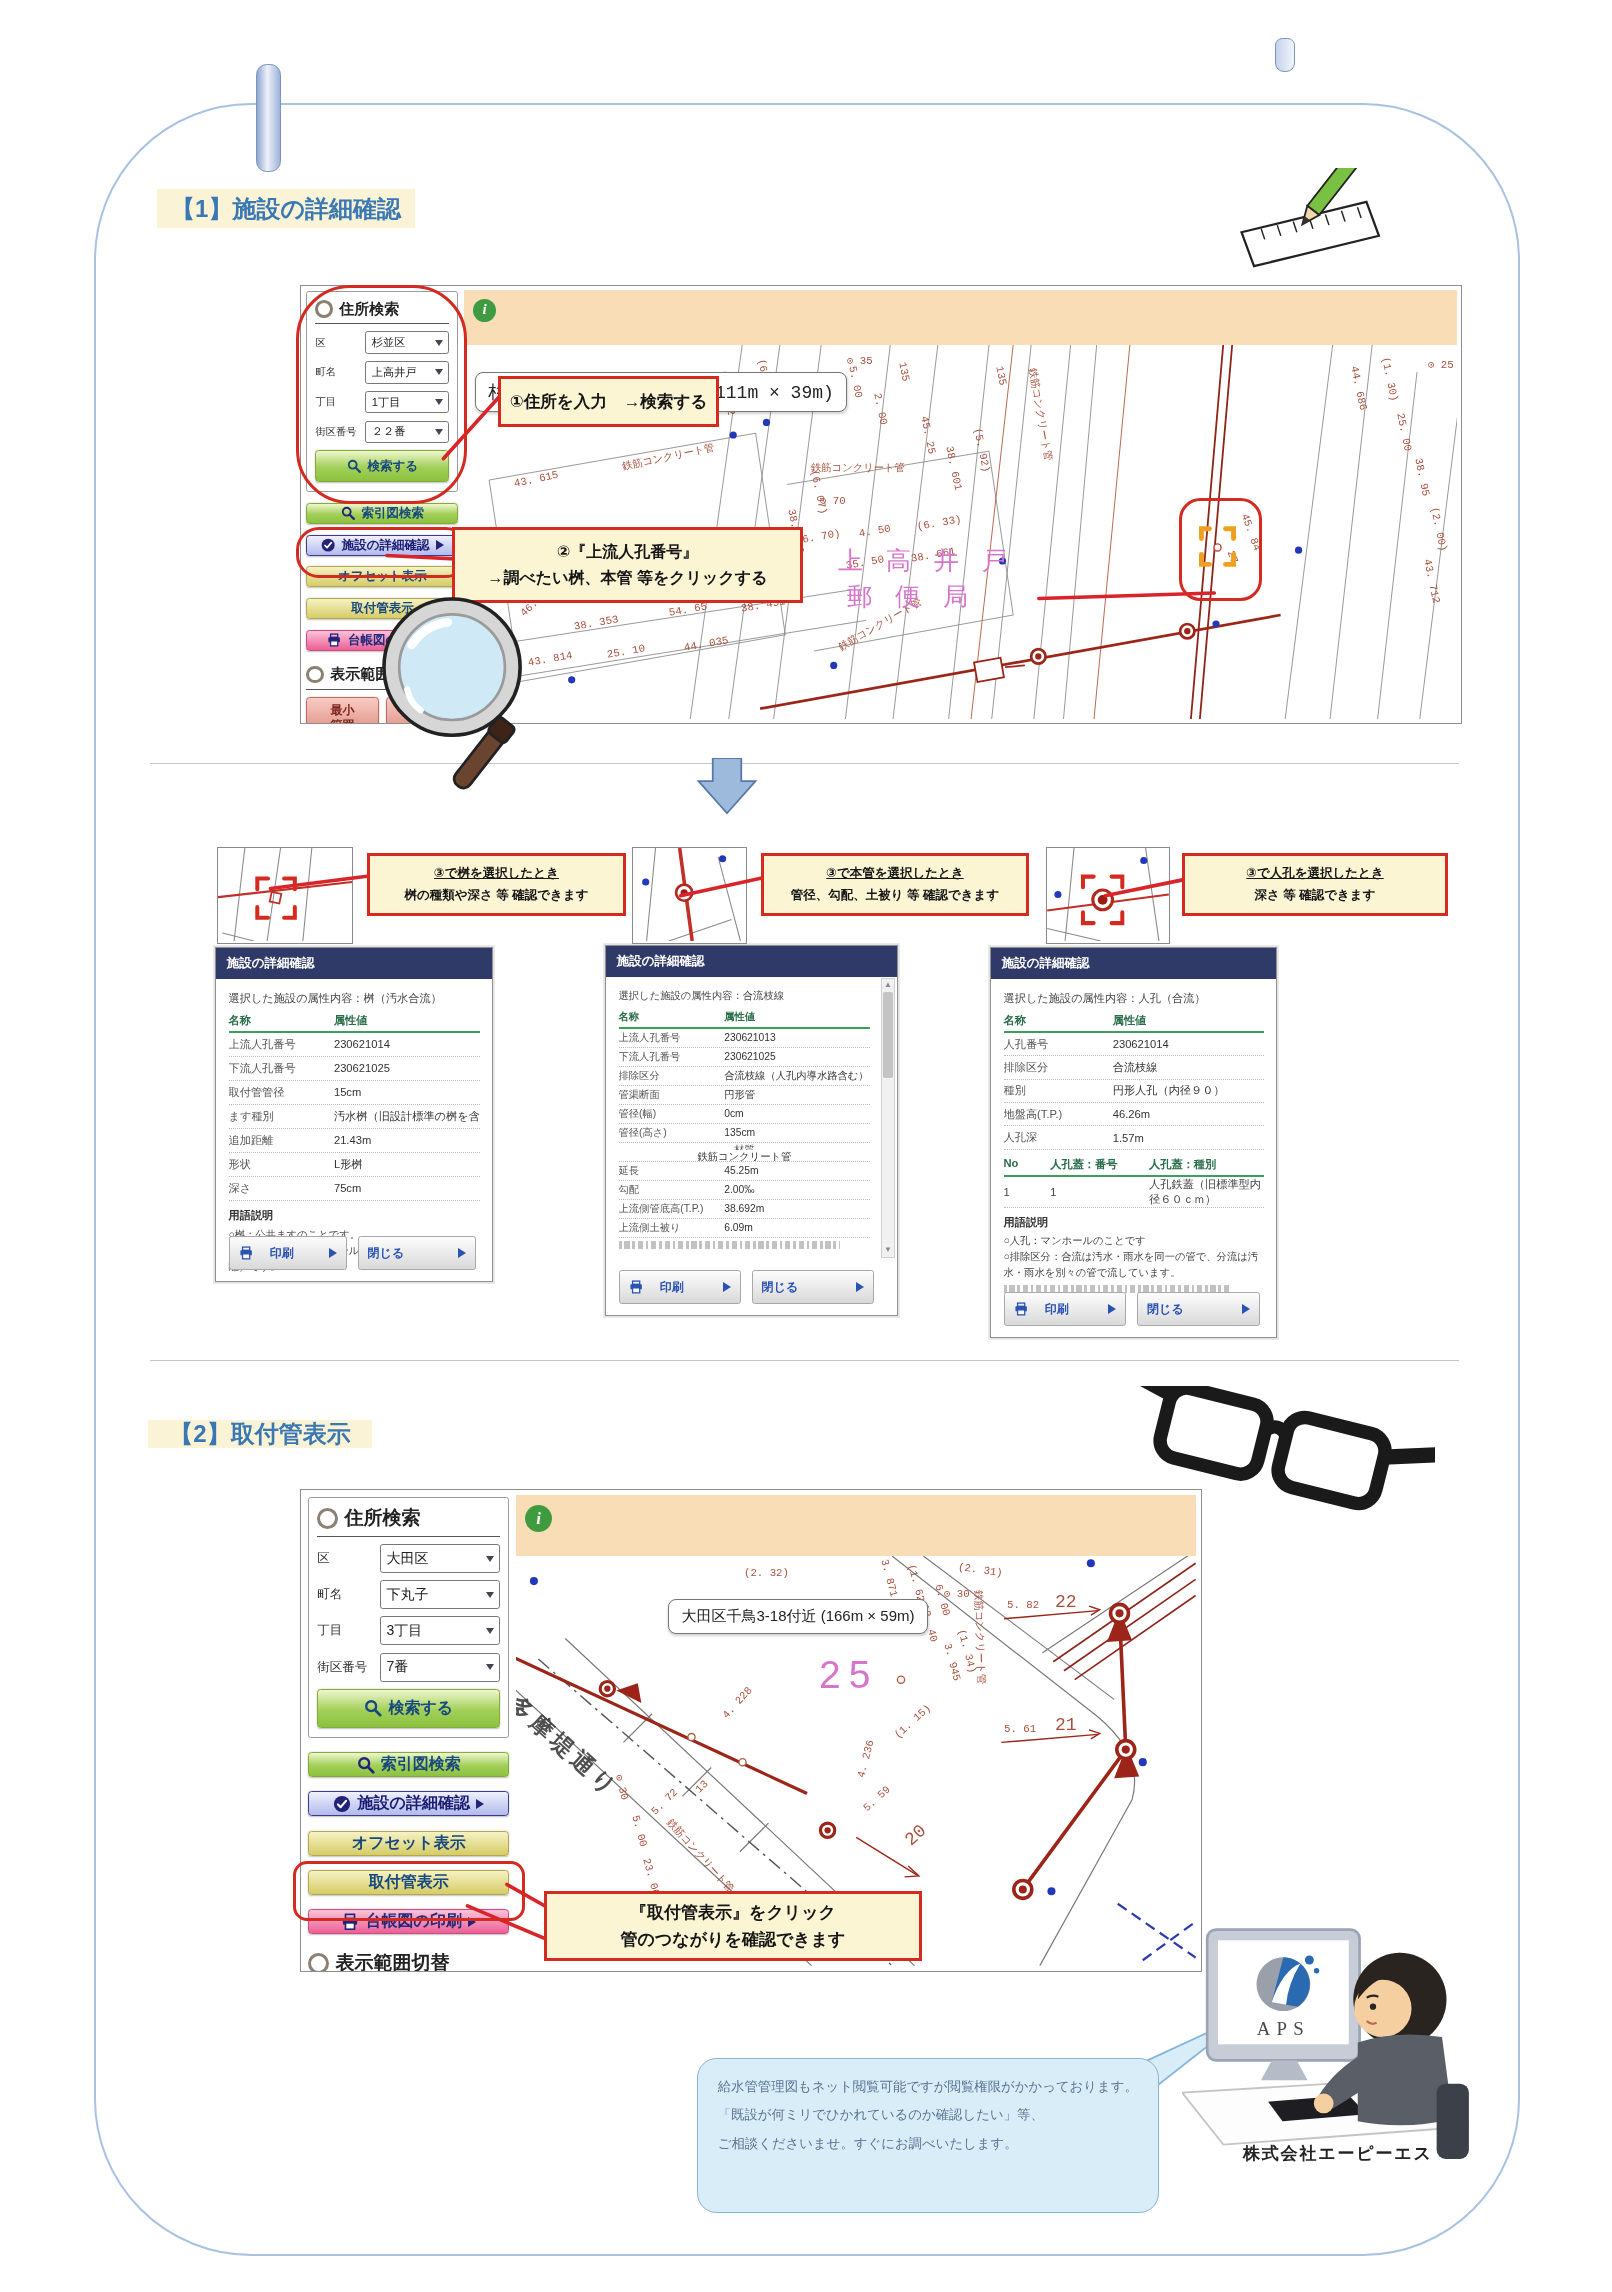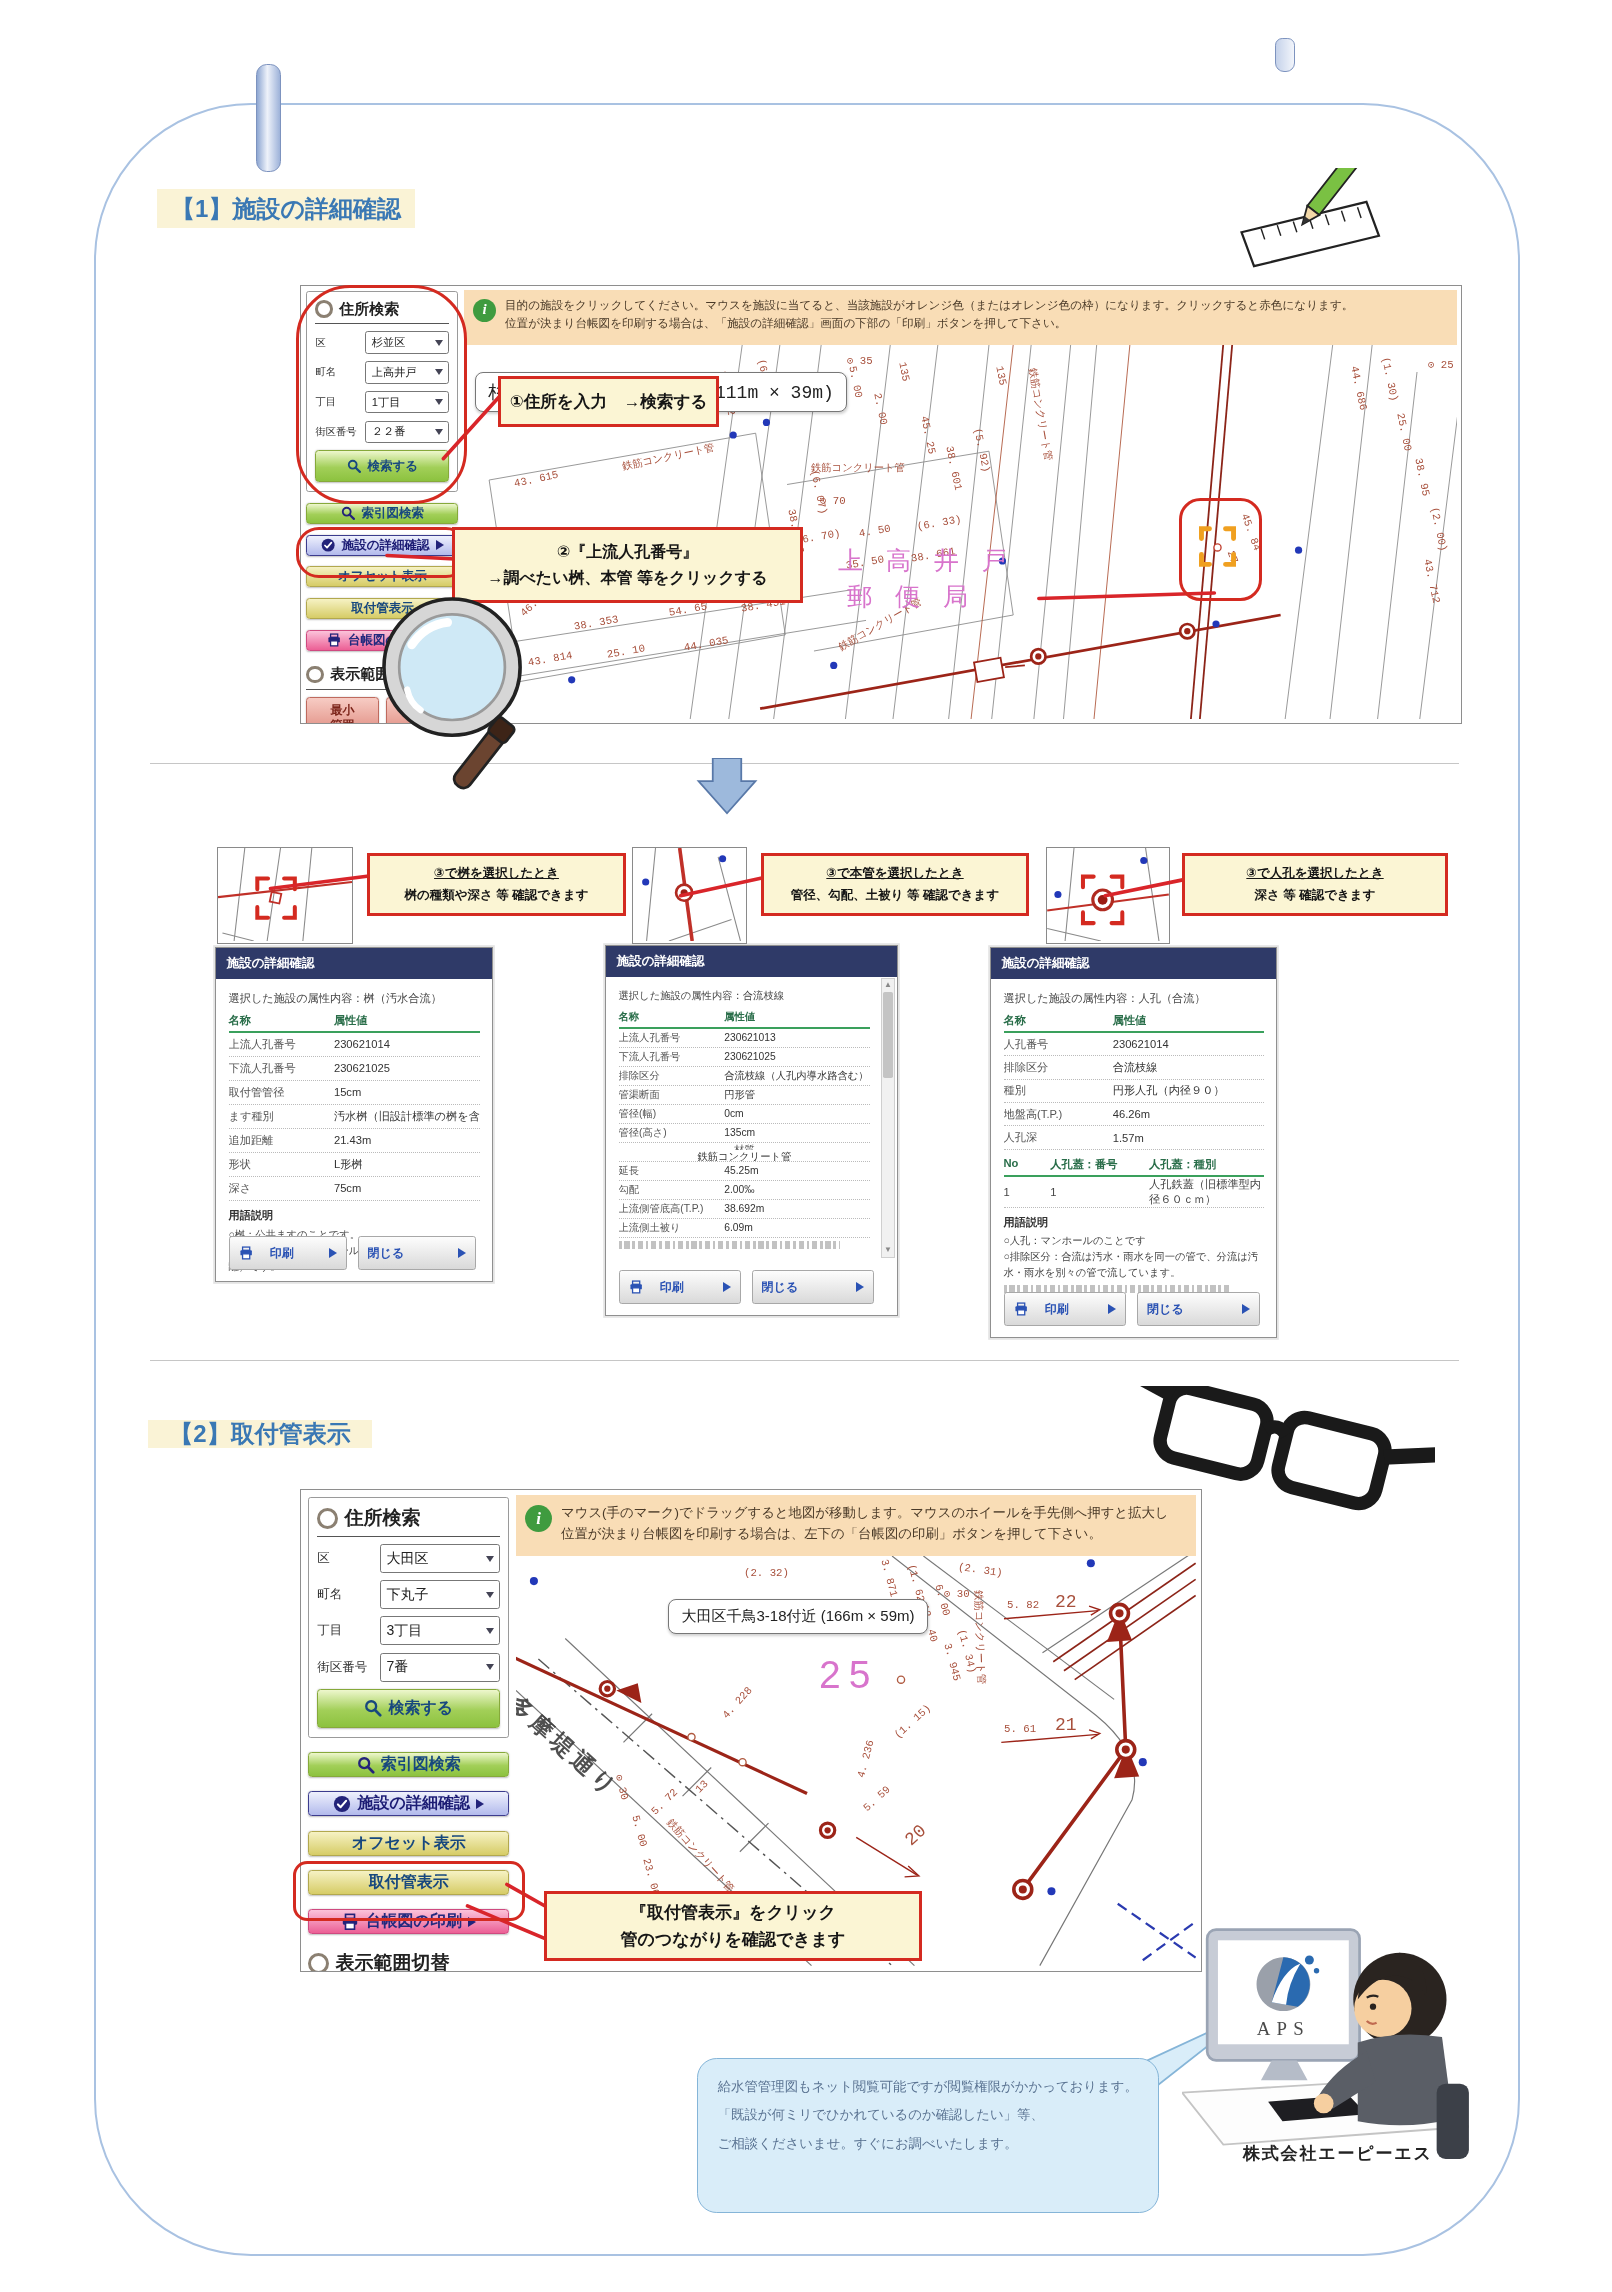--- a/index.html
+++ b/index.html
@@ -190,23 +190,20 @@
           <button class="btn btn-rose" style="flex: 1 1 0%; height: 43px; font-size: 12px;">
             <span class="lab">最小<br>範囲</span>
           </button>
           <button class="btn btn-rose" style="flex: 1 1 0%; height: 43px; font-size: 12px;">
             <span class="lab">最大<br>範囲</span>
           </button>
         </div>
       </div>
     <div class="infobar" style="left:163px;top:3.6px;right:3.6px;height:52px;font-size:11.6px;line-height:1.55;">
       <span class="info-icon" style="width:23px;height:23px;font-size:15px;margin-top:2.7px;">i</span>
-      <span>
-        <span>目的の施設をクリックしてください。マウスを施設に当てると、当該施設がオレンジ色（またはオレンジ色の枠）になります。クリックすると赤色になります。</span><br><span>位置が決まり台帳図を印刷する場合は、「施設の詳細確認」画面の下部の「印刷」ボタンを押して下さい。</span>
-      </span>
     </div>
     <div class="mapbox" style="left:163px;top:59px;right:3.6px;bottom:3.6px;">
       <svg class="mapsvg" viewBox="0 0 1107 416" preserveAspectRatio="none">
         <g stroke="#8d8d8d" stroke-width="1" fill="none">
           <path d="M310 0 L252 416"></path>
             <path d="M352 0 L295 416"></path>
             <path d="M398 0 L345 416"></path>
             <path d="M475 0 L425 416"></path>
           <path d="M528 0 L478 416"></path>
             <path d="M585 0 L540 416"></path>
@@ -679,23 +676,20 @@
           <span class="lab">台帳図の印刷</span>
           <span class="tri"></span>
         </button>
         <div class="sb-head" style="font-size: 19px; margin-top: 16px;">
           <span class="ring" style="width: 15px; height: 15px;"></span>
           <span>表示範囲切替</span>
         </div>
       </div>
     <div class="infobar" style="left:215px;top:5.4px;right:5.4px;height:56px;font-size:13.4px;line-height:1.6;">
       <span class="info-icon" style="width:27px;height:27px;font-size:17px;margin-top:3.6px;">i</span>
-      <span>
-        <span>マウス(手のマーク)でドラッグすると地図が移動します。マウスのホイールを手先側へ押すと拡大し</span><br><span>位置が決まり台帳図を印刷する場合は、左下の「台帳図の印刷」ボタンを押して下さい。</span>
-      </span>
     </div>
     <div class="mapbox" style="left:215px;top:66px;right:5.4px;bottom:5.4px;">
       <svg class="mapsvg" viewBox="0 0 759 457" preserveAspectRatio="none">
         <g stroke="#777" stroke-width="1.3" fill="none">
           <path d="M0 150 L330 457"></path>
             <path d="M55 92 L445 457"></path>
           <path d="M420 0 L648 178 Q702 222 688 272 L585 457"></path>
           <path d="M455 0 L668 160"></path>
           <path d="M120 208 L152 176"></path>
             <path d="M186 268 L218 236"></path>

